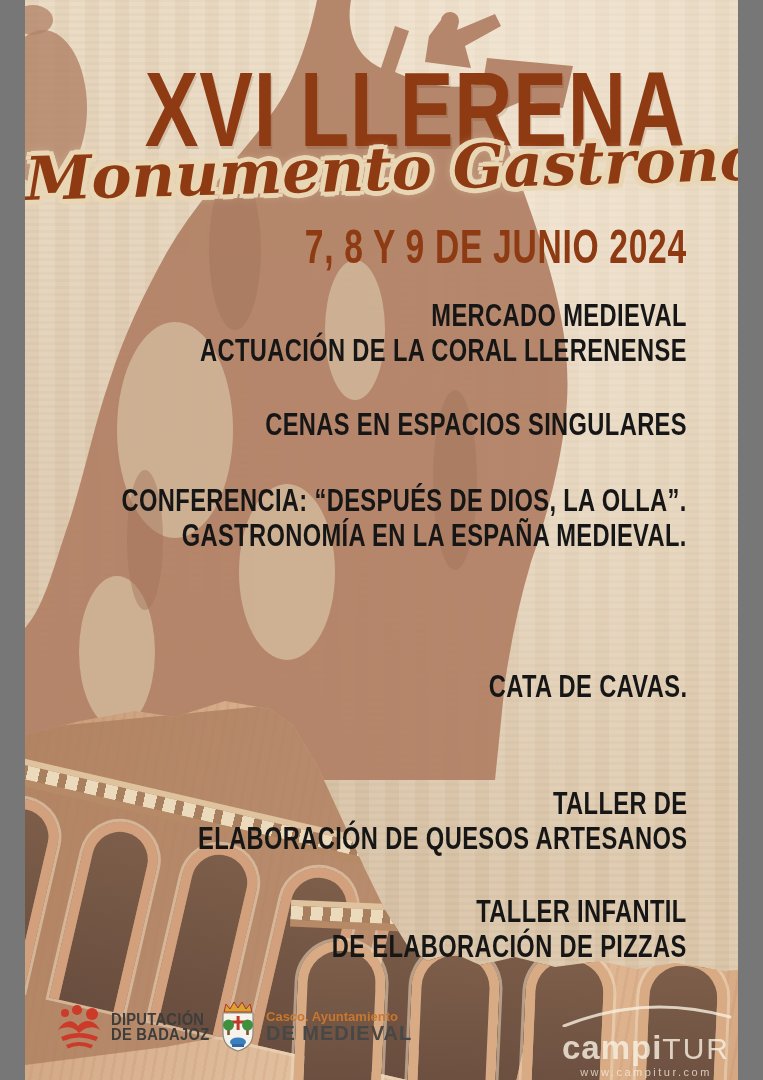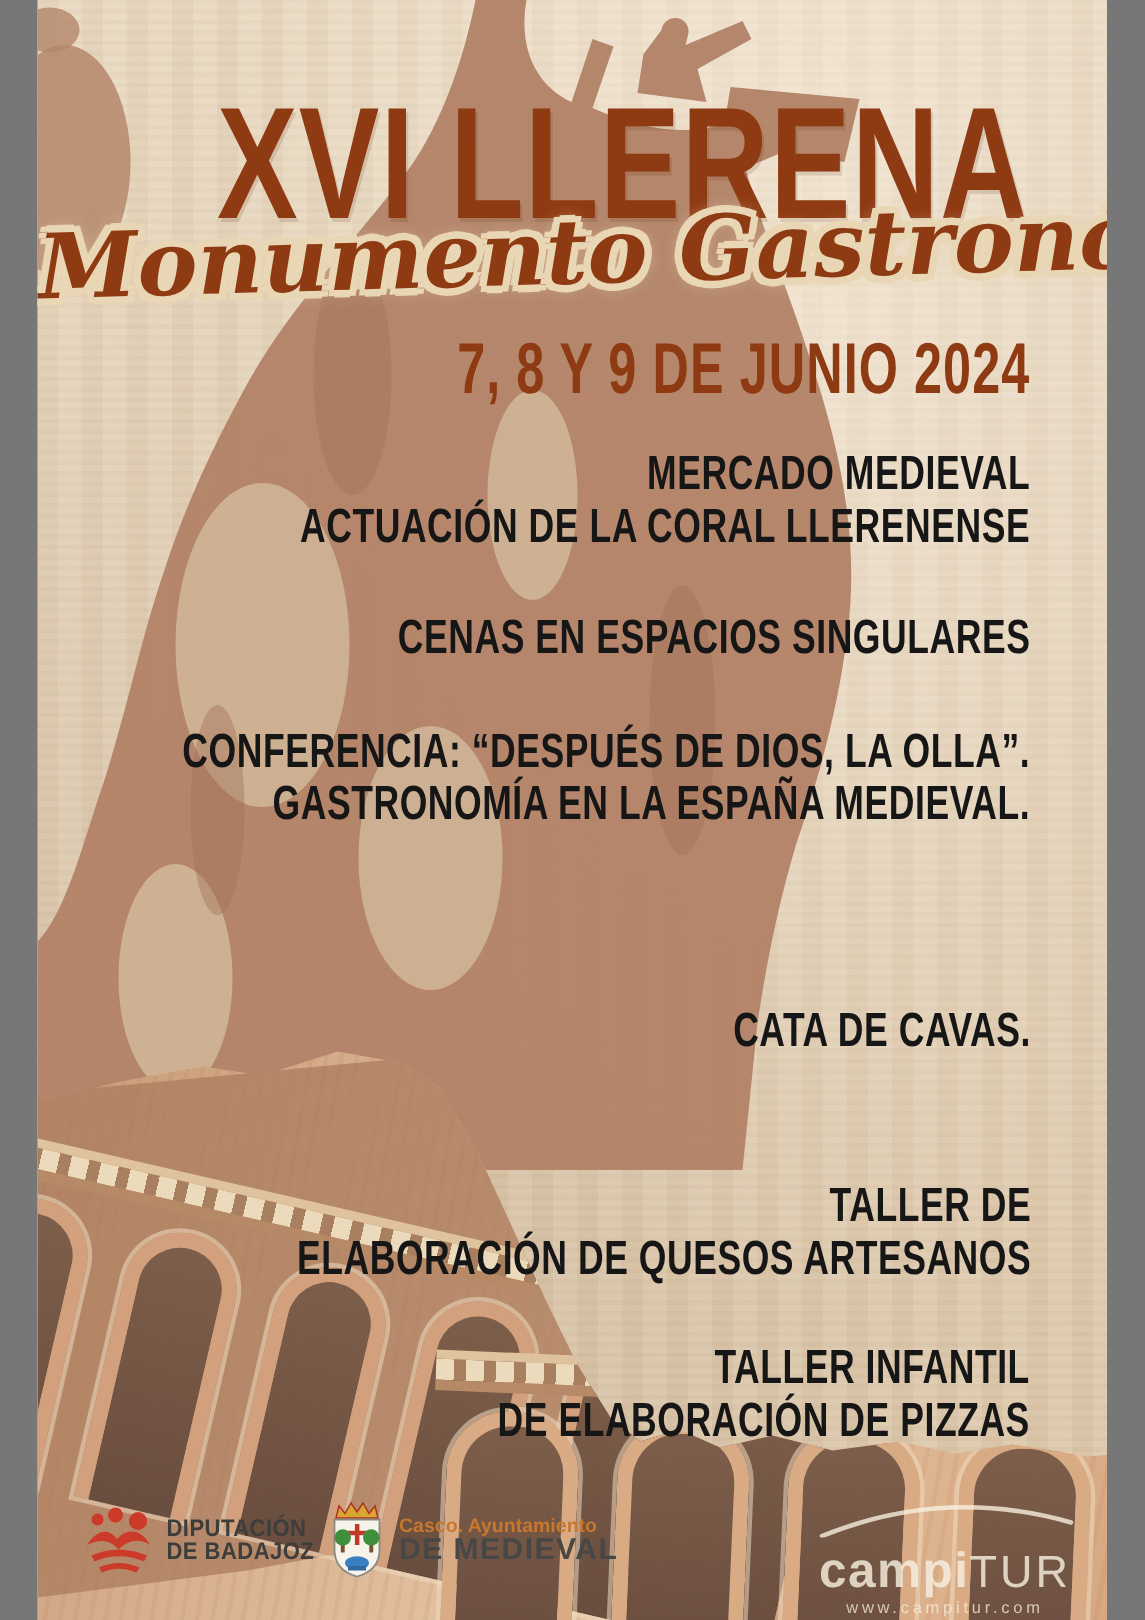--- a/index.html
+++ b/index.html
@@ -81,21 +81,21 @@
     position:absolute;right:51px;text-align:right;white-space:nowrap;
     font-family:"Liberation Serif", serif;font-size:40px;line-height:1.1;color:#1c1c1c;
   }
   
   .footer-logos{position:absolute;left:30px;bottom:26px;display:flex;align-items:center;}
   .logo-group{display:flex;align-items:center;gap:8px;}
   .dip-text{font-weight:bold;color:#3d3d3c;font-size:16px;line-height:.95;letter-spacing:.3px;transform:scaleX(.92);transform-origin:left center;}
   .ayto-text .l1{font-weight:bold;color:#c8772f;font-size:13px;line-height:1.05;}
   .ayto-text .l2{font-weight:bold;color:#474746;font-size:20px;letter-spacing:1px;line-height:1.05;}
   
-  .watermark{position:absolute;right:20px;bottom:2px;width:176px;text-align:center;margin-left:48px;}
+  .watermark{position:absolute;right:4px;bottom:2px;width:176px;text-align:center;margin-left:48px;}
   .wm-brand{font-size:33px;color:rgba(247,239,223,.82);line-height:1;letter-spacing:1px;}
   .wm-brand .b{font-weight:bold;}
   .wm-brand .t{font-weight:normal;font-size:30px;letter-spacing:2px;}
   .wm-url{font-size:11px;letter-spacing:2.5px;color:rgba(247,239,223,.75);margin-top:2px;}
 </style>
 </head>
 <body>
 
 <div class="poster">
 

